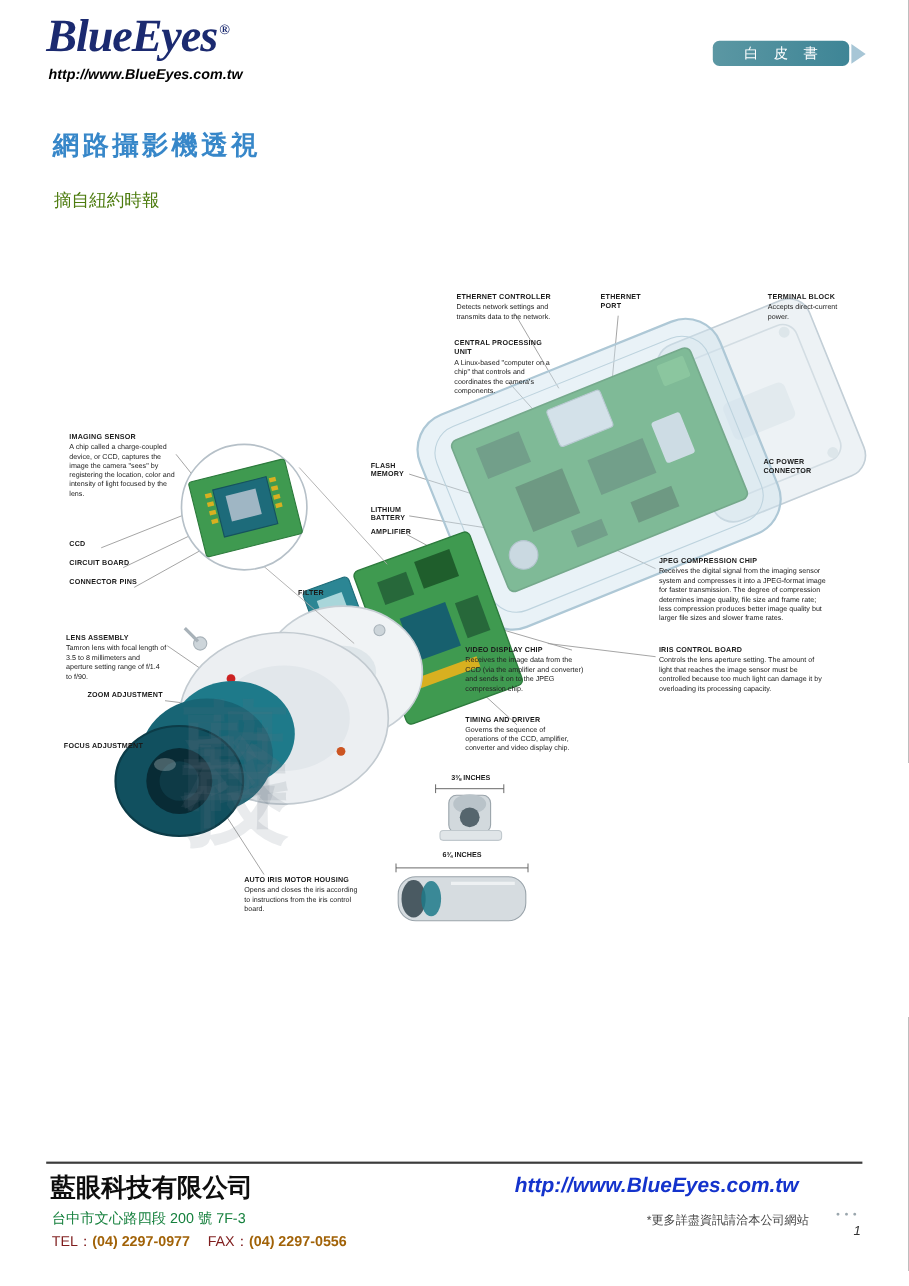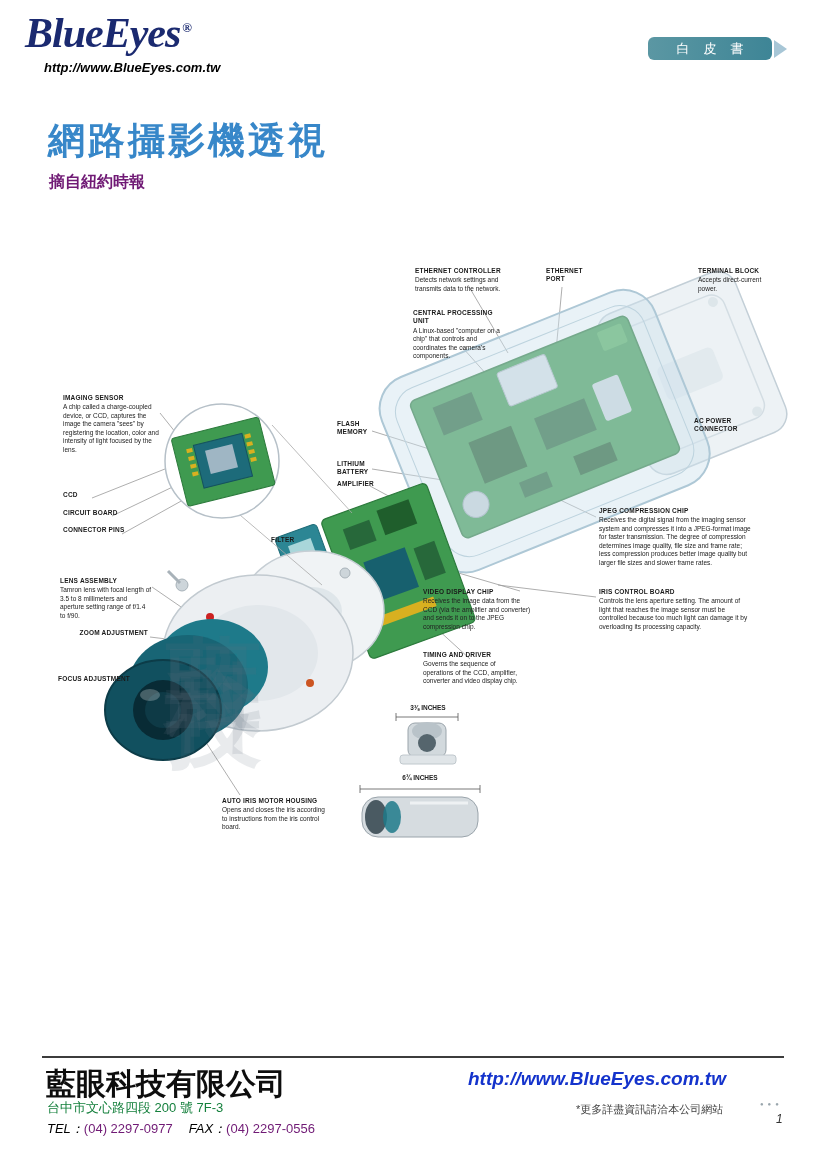--- a/index.html
+++ b/index.html
@@ -4,21 +4,21 @@
 <style>
   * { margin:0; padding:0; box-sizing:border-box; }
   html,body { background:#888; }
   .page {
     position:relative; width:826px; height:1169px; margin:0 auto;
     background:#ffffff; overflow:hidden;
     font-family:"Liberation Sans", sans-serif; color:#111;
   }
   
   .logo {
-    position:absolute; left:25px; top:12px;
+    position:absolute; left:42px; top:12px;
     font-family:"Liberation Serif", serif; font-style:italic; font-weight:bold;
     font-size:42px; color:#1b2a70; letter-spacing:-1px; line-height:1;
   }
   .logo .reg { font-size:13px; font-style:normal; vertical-align:super; margin-left:2px; color:#1b2a70; }
   .logo-url {
     position:absolute; left:44px; top:60px;
     font-style:italic; font-weight:bold; font-size:13px; color:#000;
   }
   .badge {
     position:absolute; left:648px; top:37px; width:124px; height:23px;
@@ -27,45 +27,45 @@
     color:#fff; font-size:13px; letter-spacing:14px; text-indent:14px;
   }
   .badge-arrow {
     position:absolute; left:774px; top:40px; width:0; height:0;
     border-top:9px solid transparent; border-bottom:9px solid transparent;
     border-left:13px solid #a7c6d6;
   }
   
   .doc-title {
     position:absolute; left:48px; top:116px;
-    font-size:37px; font-weight:bold; color:#3787c9; letter-spacing:3px;
-  }
-  .doc-sub { position:absolute; left:49px; top:172px; font-size:16px; color:#701a75;font-weight:bold; }
+    font-size:24px; font-weight:bold; color:#3787c9; letter-spacing:3px;
+  }
+  .doc-sub { position:absolute; left:49px; top:172px; font-size:16px; color:#4d7c0f; }
   
   .diagram { position:absolute; left:0; top:255px; width:826px; height:620px; }
   .diagram svg { position:absolute; left:0; top:0; z-index:1; }
   .watermark {
     position:absolute; left:150px; top:300px; z-index:2;
     writing-mode:vertical-rl; font-size:96px; font-weight:bold;
     color:rgba(100,112,124,0.14); letter-spacing:14px; pointer-events:none;
   }
   .ann { position:absolute; z-index:3; font-size:6.5px; line-height:1.3; color:#1a1a1a; }
   .ann-t { font-weight:bold; letter-spacing:0.2px; }
   .ann-b { margin-top:1px; color:#222; }
   .ta-r { text-align:right; }
   .dim-label { position:absolute; z-index:3; font-size:6.5px; font-weight:bold; text-align:center; color:#222; }
   
   .footer-rule { position:absolute; left:42px; top:1056px; width:742px; height:2px; background:#3c3c3c; }
-  .footer-company { position:absolute; left:46px; top:1064px; font-size:30px; font-weight:bold; color:#0d0d0d; }
+  .footer-company { position:absolute; left:46px; top:1064px; font-size:23px; font-weight:bold; color:#0d0d0d; }
   .footer-url { position:absolute; left:468px; top:1068px; font-size:19px; font-weight:bold; font-style:italic; color:#1433cc; text-decoration:none; }
   .footer-address { position:absolute; left:47px; top:1099px; font-size:13px; color:#15803d; }
-  .footer-note { position:absolute; left:576px; top:1102px; font-size:11px; color:#444;text-align:right; }
+  .footer-note { position:absolute; left:588px; top:1102px; font-size:11px; color:#444;text-align:right; }
   .footer-tel { position:absolute; left:47px; top:1120px; font-size:13px; color:#111; }
-  .footer-tel .red { color:#701a75; font-weight:normal; }
-  .footer-tel .lbl { color:#000000;font-style:italic; }
+  .footer-tel .red { color:#a16207; font-weight:bold; }
+  .footer-tel .lbl { color:#7f1d1d; }
   .footer-tel .gap { display:inline-block; width:16px; }
   .pager-dots { position:absolute; left:760px; top:1101px; font-size:6px; letter-spacing:4px; color:#9aa6ad; }
   .page-number { position:absolute; left:776px; top:1112px; font-size:12px; font-style:italic; color:#333; }
 </style>
 </head>
 <body>
 
 <div class="page">
 
   <div class="logo">

